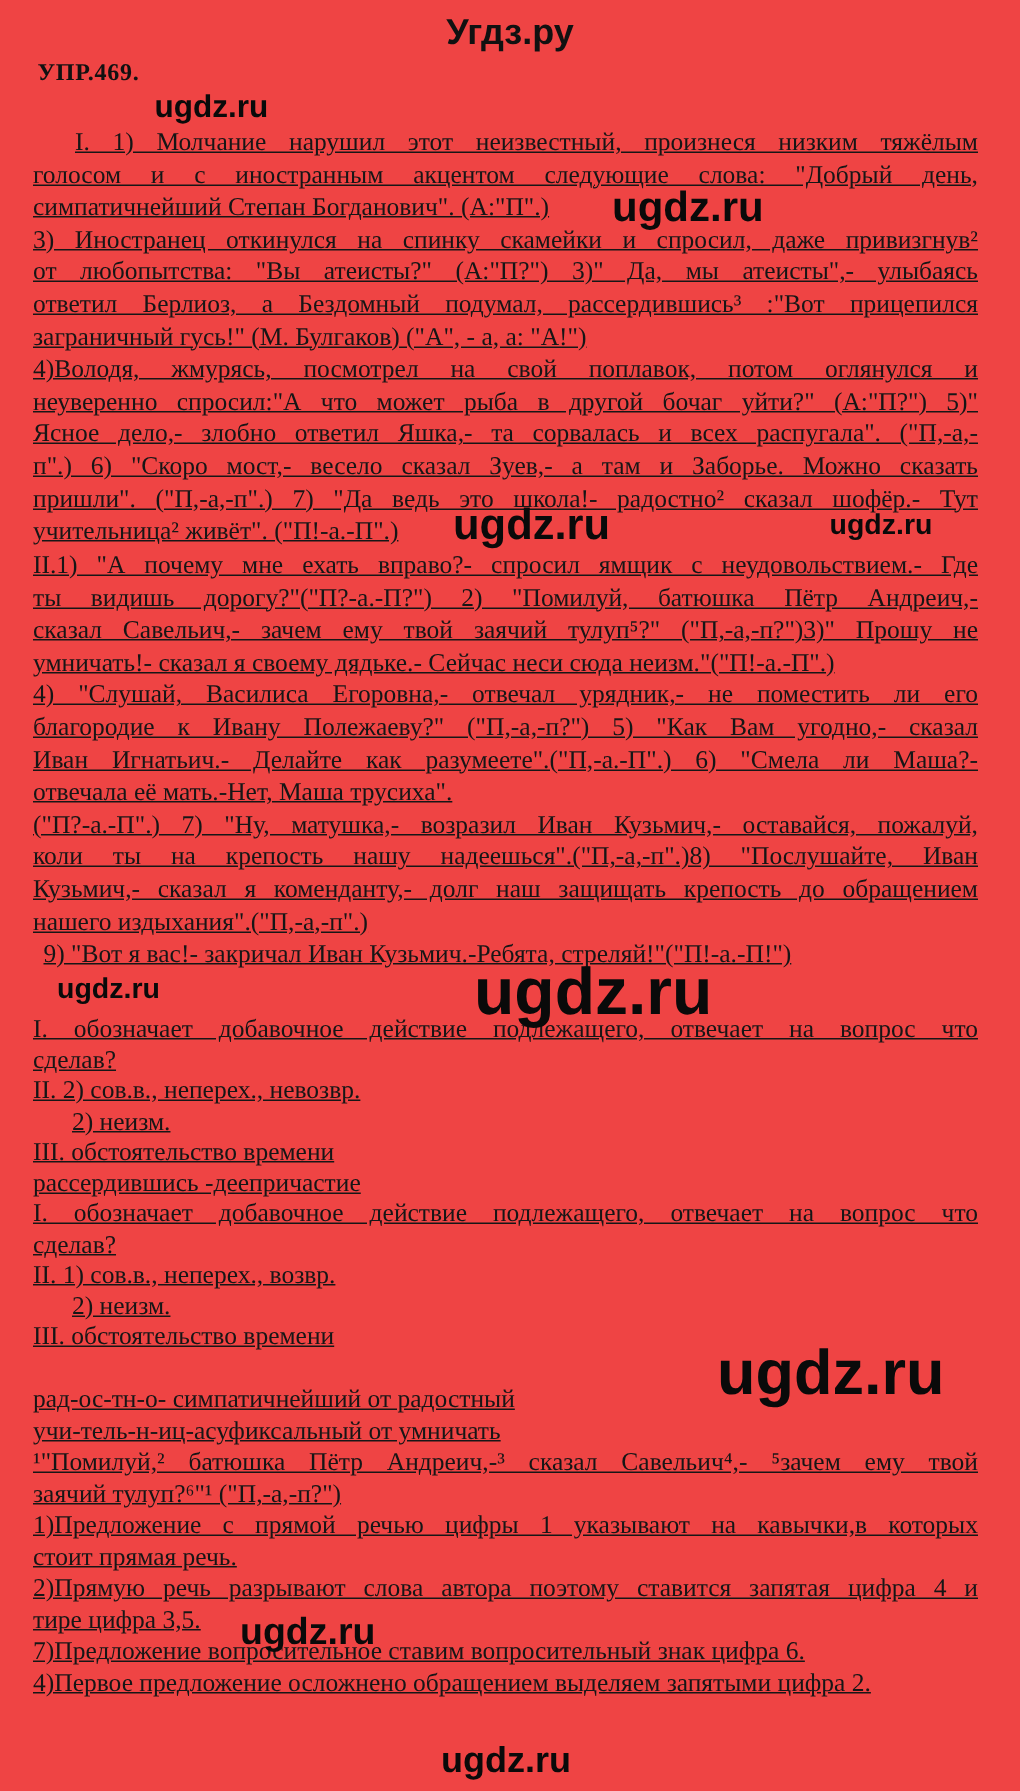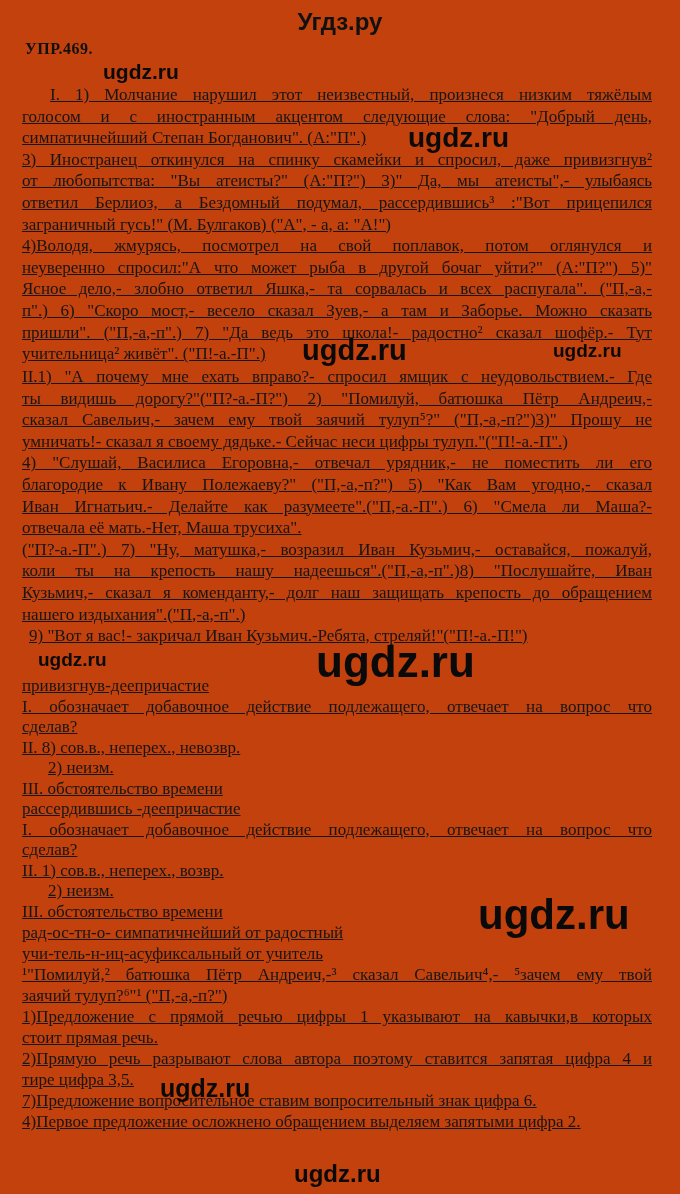--- a/index.html
+++ b/index.html
@@ -1,17 +1,17 @@
 <!DOCTYPE html>
 <html><head>
 <meta charset="utf-8">
 <style>
   html,body { margin:0; padding:0; background:#ffffff; }
   .page {
-    position:relative; width:680px; height:1194px; background:#c2410c;
+    position:relative; width:680px; height:1194px; background:#ef4444;
     font-family:"Liberation Serif","DejaVu Serif",serif; color:#161616;
     overflow:hidden;
   }
   .title {
     position:absolute; top:8px; left:0; width:100%; text-align:center;
     font-family:"Liberation Sans","DejaVu Sans",sans-serif;
     font-weight:bold; font-size:24px; color:#111;
   }
   .exercise {
     position:absolute; top:40px; left:25px;
@@ -63,48 +63,47 @@
       <div class="tl just">неуверенно спросил:"А что может рыба в другой бочаг уйти?" (А:"П?") 5)"</div>
       <div class="tl just">Ясное дело,- злобно ответил Яшка,- та сорвалась и всех распугала". ("П,-а,-</div>
       <div class="tl just">п".) 6) "Скоро мост,- весело сказал Зуев,- а там и Заборье. Можно сказать</div>
       <div class="tl just">пришли". ("П,-а,-п".) 7) "Да ведь это школа!- радостно² сказал шофёр.- Тут</div>
       <div class="tl">учительница² живёт". ("П!-а.-П".)</div>
     </div>
   <div id="para2" class="sec para">
       <div class="tl just">II.1) "А почему мне ехать вправо?- спросил ямщик с неудовольствием.- Где</div>
       <div class="tl just">ты видишь дорогу?"("П?-а.-П?") 2) "Помилуй, батюшка Пётр Андреич,-</div>
       <div class="tl just">сказал Савельич,- зачем ему твой заячий тулуп⁵?" ("П,-а,-п?")3)" Прошу не</div>
-      <div class="tl">умничать!- сказал я своему дядьке.- Сейчас неси цифры тулуп."("П!-а.-П".)</div>
+      <div class="tl">умничать!- сказал я своему дядьке.- Сейчас неси сюда неизм."("П!-а.-П".)</div>
       <div class="tl just">4) "Слушай, Василиса Егоровна,- отвечал урядник,- не поместить ли его</div>
       <div class="tl just">благородие к Ивану Полежаеву?" ("П,-а,-п?") 5) "Как Вам угодно,- сказал</div>
       <div class="tl just">Иван Игнатьич.- Делайте как разумеете".("П,-а.-П".) 6) "Смела ли Маша?-</div>
       <div class="tl">отвечала её мать.-Нет, Маша трусиха".</div>
       <div class="tl just">("П?-а.-П".) 7) "Ну, матушка,- возразил Иван Кузьмич,- оставайся, пожалуй,</div>
       <div class="tl just">коли ты на крепость нашу надеешься".("П,-а,-п".)8) "Послушайте, Иван</div>
       <div class="tl just">Кузьмич,- сказал я коменданту,- долг наш защищать крепость до обращением</div>
       <div class="tl">нашего издыхания".("П,-а,-п".)</div>
       <div class="tl" style="padding-left: 7px;">9) "Вот я вас!- закричал Иван Кузьмич.-Ребята, стреляй!"("П!-а.-П!")</div>
     </div>
   <div id="analysis" class="sec ana">
-      <div class="tl">привизгнув-деепричастие</div>
       <div class="tl just">I. обозначает добавочное действие подлежащего, отвечает на вопрос что</div>
       <div class="tl">сделав?</div>
-      <div class="tl">II. 8) сов.в., неперех., невозвр.</div>
+      <div class="tl">II. 2) сов.в., неперех., невозвр.</div>
       <div class="tl" style="padding-left: 26px;">2) неизм.</div>
       <div class="tl">III. обстоятельство времени</div>
       <div class="tl">рассердившись -деепричастие</div>
       <div class="tl just">I. обозначает добавочное действие подлежащего, отвечает на вопрос что</div>
       <div class="tl">сделав?</div>
       <div class="tl">II. 1) сов.в., неперех., возвр.</div>
       <div class="tl" style="padding-left: 26px;">2) неизм.</div>
       <div class="tl">III. обстоятельство времени</div>
     </div>
   <div id="morpho" class="sec mor">
       <div class="tl">рад-ос-тн-о- симпатичнейший от радостный</div>
-      <div class="tl">учи-тель-н-иц-асуфиксальный от учитель</div>
+      <div class="tl">учи-тель-н-иц-асуфиксальный от умничать</div>
     </div>
   <div id="footnote" class="sec fn">
       <div class="tl just">¹"Помилуй,² батюшка Пётр Андреич,-³ сказал Савельич⁴,- ⁵зачем ему твой</div>
       <div class="tl">заячий тулуп?⁶"¹ ("П,-а,-п?")</div>
     </div>
   <div id="expl" class="sec expl">
       <div class="tl just">1)Предложение с прямой речью цифры 1 указывают на кавычки,в которых</div>
       <div class="tl">стоит прямая речь.</div>
       <div class="tl just">2)Прямую речь разрывают слова автора поэтому ставится запятая цифра 4 и</div>
       <div class="tl">тире цифра 3,5.</div>

